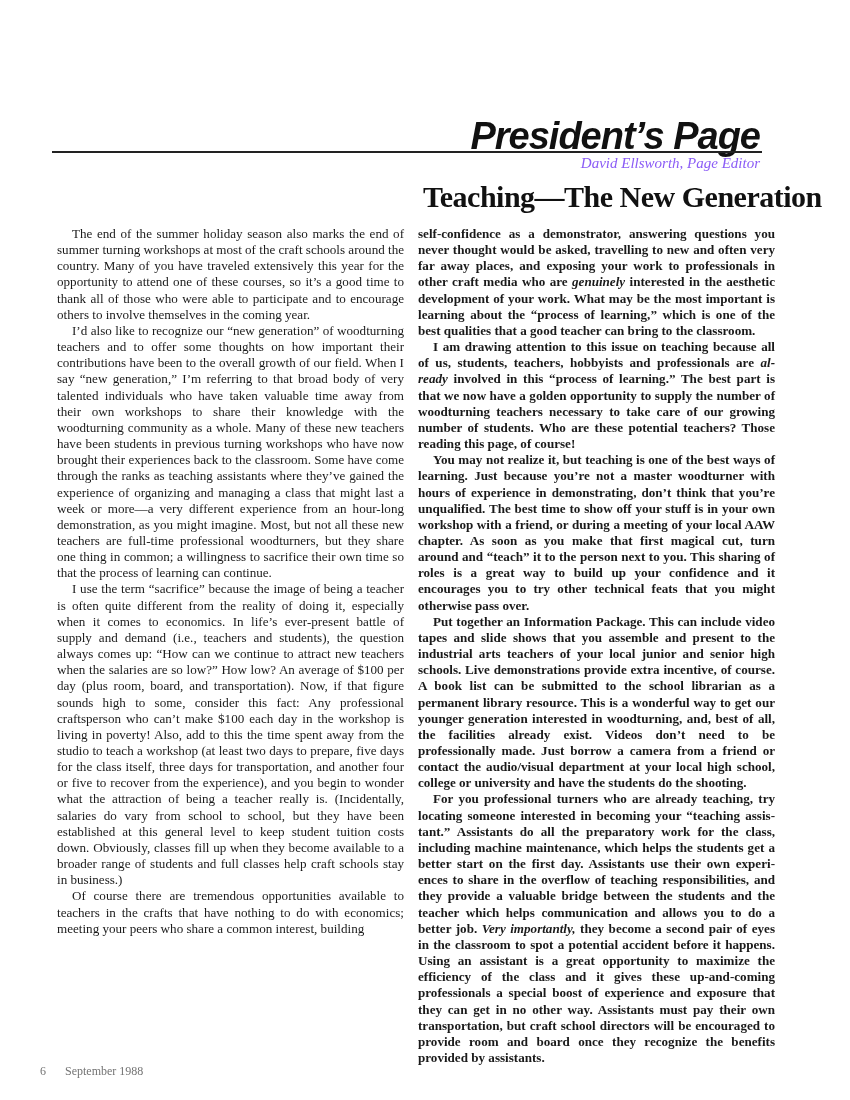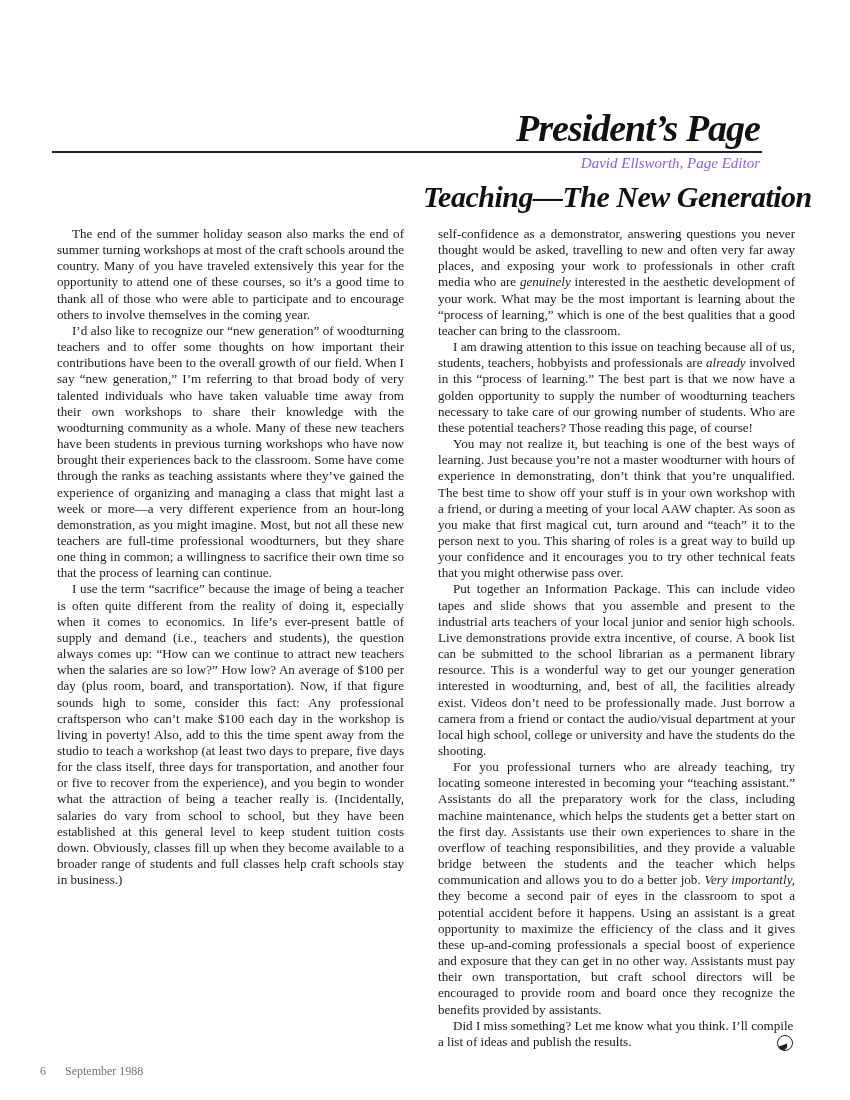--- a/index.html
+++ b/index.html
@@ -1,50 +1,50 @@
 <!DOCTYPE html>
 <html><head>
 <meta charset="utf-8">
 <style>
   html, body { margin: 0; padding: 0; background: #ffffff; }
   body { width: 850px; height: 1100px; position: relative; overflow: hidden; color: #1a1a1a; font-family: "Liberation Serif", "DejaVu Serif", serif; }
-  .masthead { position: absolute; right: 90px; top: 109px; font-family: Liberation Serif, serif; font-weight: bold; font-style: italic; font-size: 38px; letter-spacing: -1px; line-height: 1; color: #111; }
+  .masthead { position: absolute; right: 90px; top: 117px; font-family: Liberation Sans, sans-serif; font-weight: bold; font-style: italic; font-size: 38px; letter-spacing: -1px; line-height: 1; color: #111; }
   .rule { position: absolute; left: 52px; top: 151px; width: 710px; height: 2px; background: #222; }
   .editor { position: absolute; right: 90px; top: 155px; font-style: italic; font-size: 15px; color: #8b5cf6; }
   .headline { position: absolute; left: 423px; top: 180px; font-weight: bold; font-size: 30px; letter-spacing: -0.5px; color: #111; white-space: nowrap; }
   .col { position: absolute; top: 226px; font-size: 13.1px; line-height: 16.15px; text-align: justify; hyphens: manual; }
   .col.left { left: 57px; width: 347px; }
-  .col.right { left: 438px; width: 357px; }
+  .col.right { left: 418px; width: 357px; font-weight: bold; }
   .col p { margin: 0; text-indent: 15px; }
   .col p.first-right { text-indent: 0; }
   .end-mark { display: inline-block; float: right; width: 14px; height: 14px; border: 1.5px solid #222; border-radius: 50%; position: relative; margin-top: 1px; margin-right: 2px; }
   .end-mark::after { content: ""; position: absolute; left: 1px; bottom: 0px; width: 9px; height: 5px; background: #222; border-radius: 0 0 6px 6px; transform: rotate(-20deg); }
   .folio { position: absolute; left: 40px; top: 1064px; font-size: 12px; color: #737373; }
   .folio .num { display: inline-block; width: 22px; }
 </style>
 </head>
 <body>
 
 <div class="masthead">President’s Page</div>
 <div class="rule"></div>
 <div class="editor">David Ellsworth, Page Editor</div>
 
-<h1 class="headline" style="margin:0;font-style:italic;">Teaching—The New Generation</h1>
+<h1 class="headline" style="margin:0;">Teaching—The New Generation</h1>
 
 <div class="col left">
   <p>The end of the summer holiday season also marks the end of summer turning workshops at most of the craft schools around the country. Many of you have traveled extensively this year for the opportunity to attend one of these courses, so it’s a good time to thank all of those who were able to participate and to encourage others to involve themselves in the coming year.</p>
   <p>I’d also like to recognize our “new generation” of woodturn­ing teachers and to offer some thoughts on how important their contributions have been to the overall growth of our field. When I say “new generation,” I’m referring to that broad body of very talented individuals who have taken valuable time away from their own workshops to share their knowledge with the woodturning community as a whole. Many of these new teachers have been students in previous turning workshops who have now brought their experiences back to the classroom. Some have come through the ranks as teaching assistants where they’ve gained the experience of organizing and managing a class that might last a week or more—a very different experi­ence from an hour-long demonstration, as you might imagine. Most, but not all these new teachers are full-time professional woodturners, but they share one thing in common; a willing­ness to sacrifice their own time so that the process of learning can continue.</p>
   <p>I use the term “sacrifice” because the image of being a teacher is often quite different from the reality of doing it, especially when it comes to economics. In life’s ever-present battle of supply and demand (i.e., teachers and students), the question always comes up: “How can we continue to attract new teachers when the salaries are so low?” How low? An average of $100 per day (plus room, board, and transportation). Now, if that figure sounds high to some, consider this fact: Any professional craftsperson who can’t make $100 each day in the workshop is living in poverty! Also, add to this the time spent away from the studio to teach a workshop (at least two days to prepare, five days for the class itself, three days for transportation, and another four or five to recover from the experience), and you begin to wonder what the attraction of being a teacher really is. (Incidentally, salaries do vary from school to school, but they have been established at this general level to keep student tuition costs down. Obviously, classes fill up when they become available to a broader range of students and full classes help craft schools stay in business.)</p>
+  <p>Of course there are tremendous opportunities available to teachers in the crafts that have nothing to do with economics; meeting your peers who share a common interest, building</p>
 </div>
 
 <div class="col right">
   <p class="first-right"><span>self-confidence as a demonstrator, answering questions you never thought would be asked, travelling to new and often very far away places, and exposing your work to professionals in other craft media who are </span><em>genuinely</em><span> interested in the aesthetic development of your work. What may be the most important is learning about the “process of learning,” which is one of the best qualities that a good teacher can bring to the classroom.</span></p>
   <p><span>I am drawing attention to this issue on teaching because all of us, students, teachers, hobbyists and professionals are </span><em>al­ready</em><span> involved in this “process of learning.” The best part is that we now have a golden opportunity to supply the number of woodturning teachers necessary to take care of our growing number of students. Who are these potential teachers? Those reading this page, of course!</span></p>
   <p>You may not realize it, but teaching is one of the best ways of learning. Just because you’re not a master woodturner with hours of experience in demonstrating, don’t think that you’re unqualified. The best time to show off your stuff is in your own workshop with a friend, or during a meeting of your local AAW chapter. As soon as you make that first magical cut, turn around and “teach” it to the person next to you. This sharing of roles is a great way to build up your confidence and it encourages you to try other technical feats that you might otherwise pass over.</p>
   <p>Put together an Information Package. This can include video tapes and slide shows that you assemble and present to the industrial arts teachers of your local junior and senior high schools. Live demonstrations provide extra incentive, of course. A book list can be submitted to the school librarian as a permanent library resource. This is a wonderful way to get our younger generation interested in woodturning, and, best of all, the facilities already exist. Videos don’t need to be professionally made. Just borrow a camera from a friend or contact the audio/visual department at your local high school, college or university and have the students do the shooting.</p>
   <p><span>For you professional turners who are already teaching, try locating someone interested in becoming your “teaching assis­tant.” Assistants do all the preparatory work for the class, including machine maintenance, which helps the students get a better start on the first day. Assistants use their own experi­ences to share in the overflow of teaching responsibilities, and they provide a valuable bridge between the students and the teacher which helps communication and allows you to do a better job. </span><em>Very importantly,</em><span> they become a second pair of eyes in the classroom to spot a potential accident before it happens. Using an assistant is a great opportunity to maximize the efficiency of the class and it gives these up-and-coming professionals a special boost of experience and exposure that they can get in no other way. Assistants must pay their own transportation, but craft school directors will be encouraged to provide room and board once they recognize the benefits provided by assistants.</span></p>
-  <p style="text-align:left;"><span>Did I miss something? Let me know what you think. I’ll compile a list of ideas and publish the results.</span><span class="end-mark"></span></p>
 </div>
 
 <div class="folio">
   <span class="num">6</span>
   <span>September 1988</span>
 </div>
 
 </body></html>

